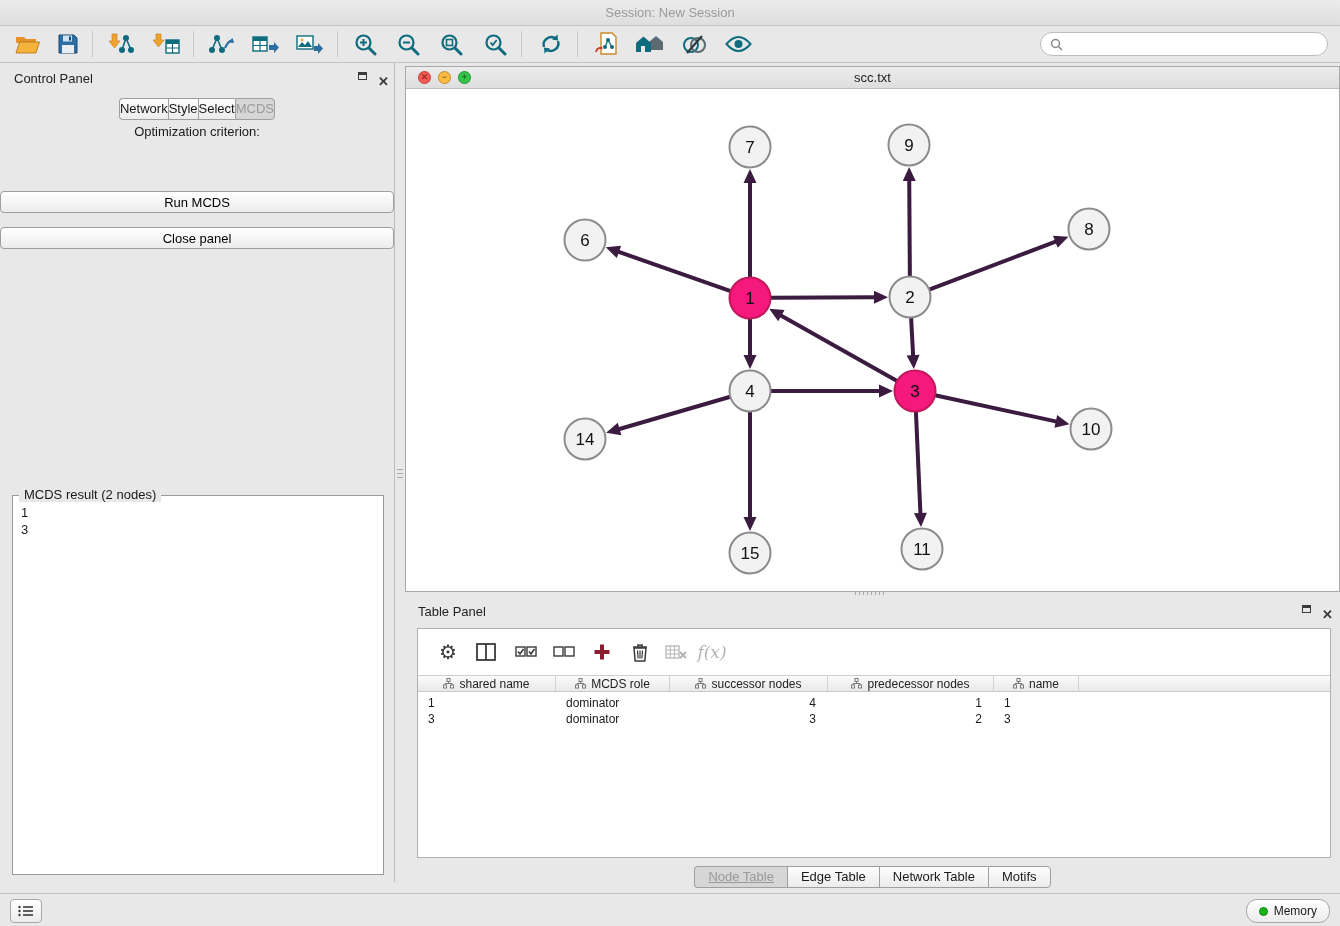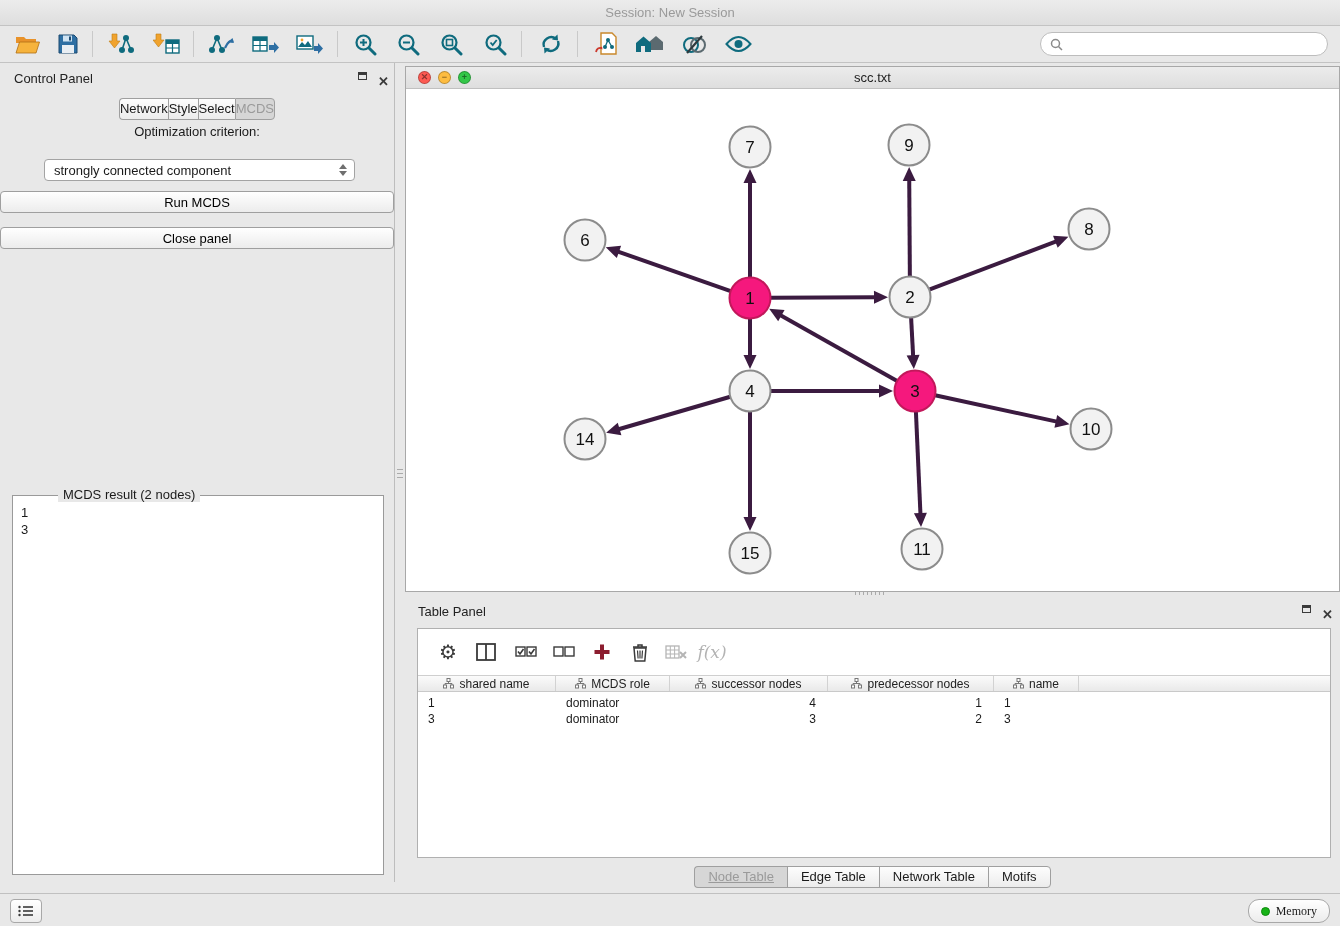--- a/index.html
+++ b/index.html
@@ -28,21 +28,21 @@
   .cptab.last{border-right:1px solid #9f9f9f;border-radius:0 4px 4px 0;}
   .cptab.active{background:#d6d6d6;color:#9a9a9a;}
   .optlabel{position:absolute;left:0;top:61px;width:100%;text-align:center;font-size:13px;}
   .selectbox{position:absolute;left:44px;top:96px;width:311px;height:22px;background:#fff;border:1px solid #a3a3a3;border-radius:4px;display:flex;align-items:center;padding:0 4px 0 9px;box-sizing:border-box;font-size:13px;cursor:default;}
   .spin{display:flex;flex-direction:column;gap:2px;margin-left:auto;padding-right:3px;}
   .spin .up{width:0;height:0;border-left:4px solid transparent;border-right:4px solid transparent;border-bottom:5px solid #6f6f6f;}
   .spin .dn{width:0;height:0;border-left:4px solid transparent;border-right:4px solid transparent;border-top:5px solid #6f6f6f;}
   .btnrow{position:absolute;left:0;top:128px;width:100%;display:flex;justify-content:center;gap:14px;flex-direction:column;}
   .cpbtn{height:22px;padding:0 15px;font-size:13px;border:1px solid #9f9f9f;border-radius:4px;background:linear-gradient(#ffffff,#ececec);font-family:"Liberation Sans",sans-serif;cursor:default;}
   .resultbox{position:absolute;left:12px;top:432px;width:372px;height:380px;background:#fff;border:1px solid #9a9a9a;box-sizing:border-box;}
-  .resultlegend{position:absolute;left:6px;top:-9px;background:#e8e8e8;padding:0 5px;font-size:13px;color:#1a1a1a;margin-left:39px;}
+  .resultlegend{position:absolute;left:6px;top:-9px;background:#e8e8e8;padding:0 5px;font-size:13px;color:#1a1a1a;}
   .resultlines{padding:8px 8px;font-size:13px;line-height:17px;}
 
   
   .vsplit{position:absolute;left:397px;top:458px;width:6px;height:30px;display:flex;flex-direction:column;gap:3px;justify-content:center;}
   .vsplit i{display:block;height:1px;background:#aaa;}
   .hsplit{position:absolute;left:855px;top:591px;width:30px;height:4px;display:flex;gap:3px;align-items:center;}
   .hsplit i{display:block;width:1px;height:3px;background:#aaa;}
 
   
   .netwin{position:absolute;left:405px;top:66px;width:935px;height:526px;background:#fff;border:1px solid #a8a8a8;box-sizing:border-box;}
@@ -66,21 +66,21 @@
   .tbody{position:absolute;left:0;top:66px;width:100%;}
   .trow{display:flex;height:16px;line-height:16px;}
   .tcell{font-size:12px;box-sizing:border-box;padding:0 12px 0 10px;overflow:hidden;white-space:nowrap;}
   .bt-tabs{position:absolute;left:0;top:270px;width:100%;display:flex;justify-content:center;}
   .bttab{height:20px;line-height:20px;padding:0 13px;font-size:13px;background:linear-gradient(#fdfdfd,#ececec);border:1px solid #9f9f9f;border-right:none;cursor:default;}
   .bttab:first-child{border-radius:4px 0 0 4px;}
   .bttab.last{border-right:1px solid #9f9f9f;border-radius:0 4px 4px 0;}
   .bttab.active{background:#d6d6d6;color:#9a9a9a;text-decoration:underline;}
 
   
-  .statusbar{position:absolute;left:0;top:893px;width:100%;height:33px;background:#e8e8e8;border-top:1px solid #c0c0c0;box-sizing:border-box;font-family:Liberation Serif, serif;}
+  .statusbar{position:absolute;left:0;top:893px;width:100%;height:33px;background:#e8e8e8;border-top:1px solid #c0c0c0;box-sizing:border-box;}
   .listbtn{position:absolute;left:10px;top:5px;width:30px;height:22px;background:linear-gradient(#ffffff,#ececec);border:1px solid #a8a8a8;border-radius:4px;display:flex;align-items:center;justify-content:center;cursor:default;}
   .membtn{position:absolute;right:10px;top:5px;height:22px;padding:0 12px;background:linear-gradient(#ffffff,#ececec);border:1px solid #a8a8a8;border-radius:11px;display:flex;align-items:center;gap:6px;font-size:12px;cursor:default;}
   .memdot{width:9px;height:9px;border-radius:50%;background:#17b317;border:1px solid #0d8a0d;box-sizing:border-box;}
 </style>
 </head>
 <body>
 
 <div class="app">
 
   <div class="titlebar">
@@ -234,27 +234,20 @@
         </span>
       <span class="winbtn" style="left:378px"><span class="xglyph">✕</span></span>
     </div>
     <div class="cp-tabs">
       <div class="cptab">Network</div>
       <div class="cptab">Style</div>
       <div class="cptab">Select</div>
       <div class="cptab last active">MCDS</div>
     </div>
     <div class="optlabel">Optimization criterion:</div>
-    <div class="selectbox">
-      <span>strongly connected component</span>
-      <span class="spin">
-          <i class="up"></i>
-          <i class="dn"></i>
-        </span>
-    </div>
     <div class="btnrow">
       <button class="cpbtn">Run MCDS</button>
       <button class="cpbtn">Close panel</button>
     </div>
     <div class="resultbox">
       <span class="resultlegend">MCDS result (2 nodes)</span>
       <div class="resultlines" id="result-lines">
           <div>1</div>
           <div>3</div>
         </div>

